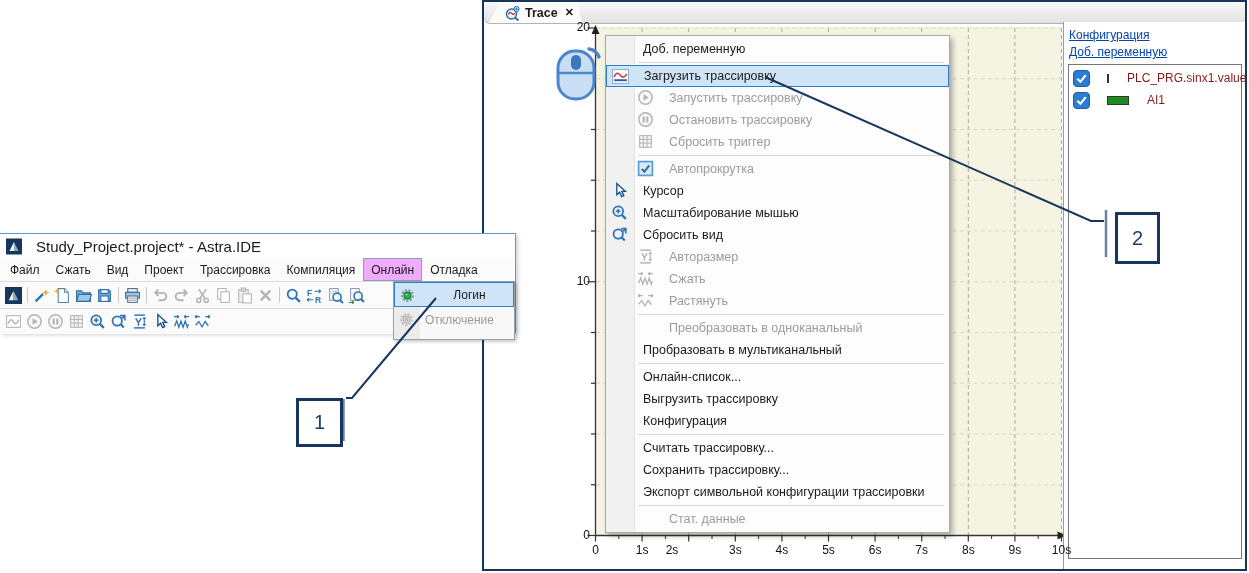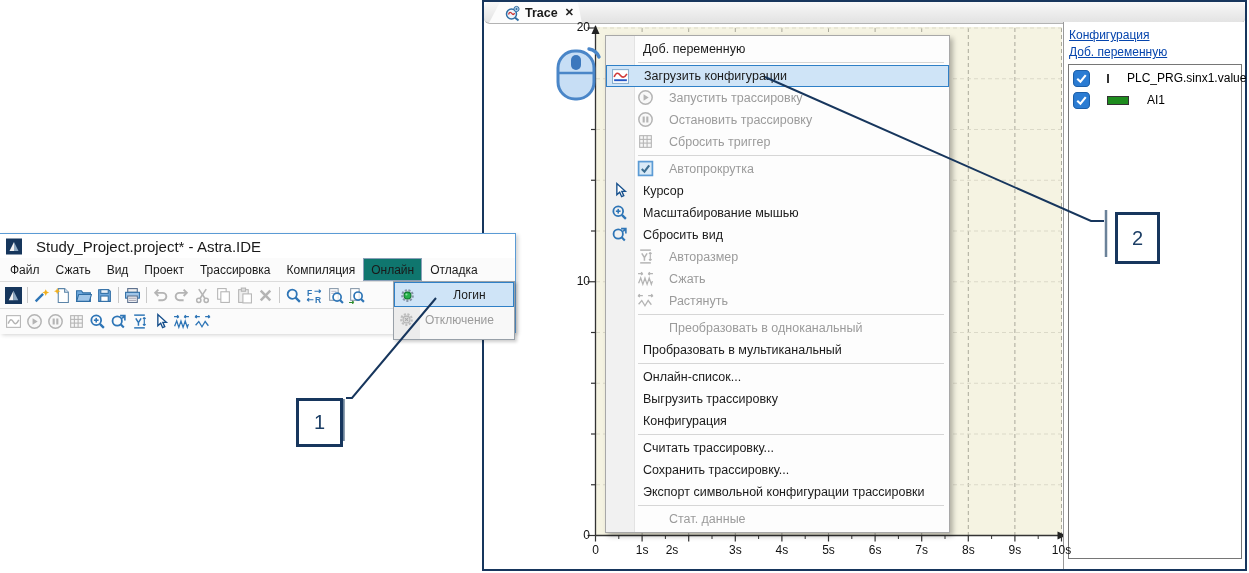--- a/index.html
+++ b/index.html
@@ -20,21 +20,21 @@
   .ylab{position:absolute;left:64px;width:42px;text-align:right;font-size:12px;color:#111;z-index:4;}
   .xlab{position:absolute;width:32px;text-align:center;font-size:12px;color:#111;top:541px;z-index:4;}
   
   .sidebar{position:absolute;left:579px;top:20px;bottom:0;width:182px;box-sizing:border-box;
     border-left:1px solid #9a9a9a;padding:4px 2px 0 5px;background:#fff;z-index:4;}
   .slink{display:block;color:#0645ad;text-decoration:underline;font-size:12px;
     margin:2px 0 3px 0;cursor:pointer;}
   .varbox{position:absolute;left:4px;right:3px;top:42px;bottom:10px;
     border:1px solid #767676;background:#fff;padding-top:2px;box-sizing:border-box;}
   .var-row{display:flex;align-items:center;gap:18px;height:22px;padding:0 2px 0 4px;
-    font-size:12px;color:#000000;}
+    font-size:12px;color:#7f1d1d;}
   .var-row .swatch{width:22px;height:9px;border:1px solid #333;box-sizing:border-box;}
   .var-caret{margin-left:auto;width:17px;height:19px;border:1px solid #8a8a8a;
     background:linear-gradient(#fcfcfc,#e8e8e8);display:flex;align-items:center;
     justify-content:center;cursor:pointer;}
   .var-caret svg{width:9px;height:9px;}
   
   .cmenu{position:absolute;left:605px;top:35px;width:345px;background:#fdfdfd;
     border:1px solid #a8a8a8;box-shadow:3px 3px 5px rgba(0,0,0,.28);z-index:30;
     padding:2px 0;box-sizing:border-box;}
   .cmenu::before{content:"";position:absolute;left:0;top:0;bottom:0;width:28px;
@@ -47,21 +47,21 @@
   .cm-sep{height:1px;background:#d6d6d6;margin:2px 5px 2px 32px;position:relative;}
   
   .win{position:absolute;left:0;top:233px;width:516px;height:100px;background:#fff;
     border:1px solid #5b9bd5;border-left:none;box-sizing:border-box;
     box-shadow:2px 2px 4px rgba(0,0,0,.18);z-index:10;}
   .win-title{height:24px;display:flex;align-items:center;gap:14px;padding-left:6px;
     font-size:15px;color:#1a1a1a;background:#fff;}
   .menubar{height:23px;display:flex;align-items:stretch;font-size:12px;color:#1a1a1a;
     background:#fbfbfb;padding-left:2px;}
   .mi{display:flex;align-items:center;padding:0 7px;cursor:pointer;border:1px solid transparent;}
-  .mi.open{background:#0f766e;border:1px solid #8aa0b8;}
+  .mi.open{background:#f0abfc;border:1px solid #8aa0b8;}
   .toolbar{height:26px;display:flex;align-items:center;padding:0 3px;
     border-top:1px solid #dcdcdc;background:#fbfbfb;}
   .toolbar.t2{height:25px;}
   .tb-ico{width:21px;height:20px;display:flex;align-items:center;justify-content:center;cursor:pointer;}
   .tb-sep{width:1px;height:16px;background:#c9c9c9;margin:0 3px;}
   
   .omenu{position:absolute;left:393px;top:281px;width:122px;height:59px;overflow:hidden;
     background:#f8f8f8;border:1px solid #98a0a8;box-shadow:2px 2px 3px rgba(0,0,0,.2);
     z-index:20;box-sizing:border-box;}
   .omenu::before{content:"";position:absolute;left:0;top:0;bottom:0;width:26px;background:#ececec;}
@@ -215,21 +215,21 @@
     <div class="cm-item">
       <span class="lbl">Доб. переменную</span>
     </div>
     <div class="cm-sep"></div>
     <div class="cm-item highlight">
       <span class="ico"><svg viewBox="0 0 16 16" width="17" height="17" style="font-family:'Liberation Sans',sans-serif">
           <rect x="0.5" y="1.5" width="15" height="13" fill="#fff" stroke="#8ab0d0"></rect>
           <path d="M2 8.5 C4 3.5 6 4.5 8 7 C10 9.5 12 9 14 5.5" fill="none" stroke="#d03a3a" stroke-width="1.5"></path>
           <path d="M2 11.5 H14" stroke="#2456c4" stroke-width="1.8"></path>
         </svg></span>
-      <span class="lbl">Загрузить конфигурации</span>
+      <span class="lbl">Загрузить трассировку</span>
     </div>
     <div class="cm-item disabled">
       <span class="ico"><svg viewBox="0 0 16 16" width="17" height="17" style="font-family:'Liberation Sans',sans-serif">
           <circle cx="8" cy="8" r="6.3" fill="#f8f8f8" stroke="#b4b4b4" stroke-width="1.4"></circle>
           <path d="M6.2 5 L11 8 L6.2 11 Z" fill="#b4b4b4"></path>
         </svg></span>
       <span class="lbl">Запустить трассировку</span>
     </div>
     <div class="cm-item disabled">
       <span class="ico"><svg viewBox="0 0 16 16" width="17" height="17" style="font-family:'Liberation Sans',sans-serif">

